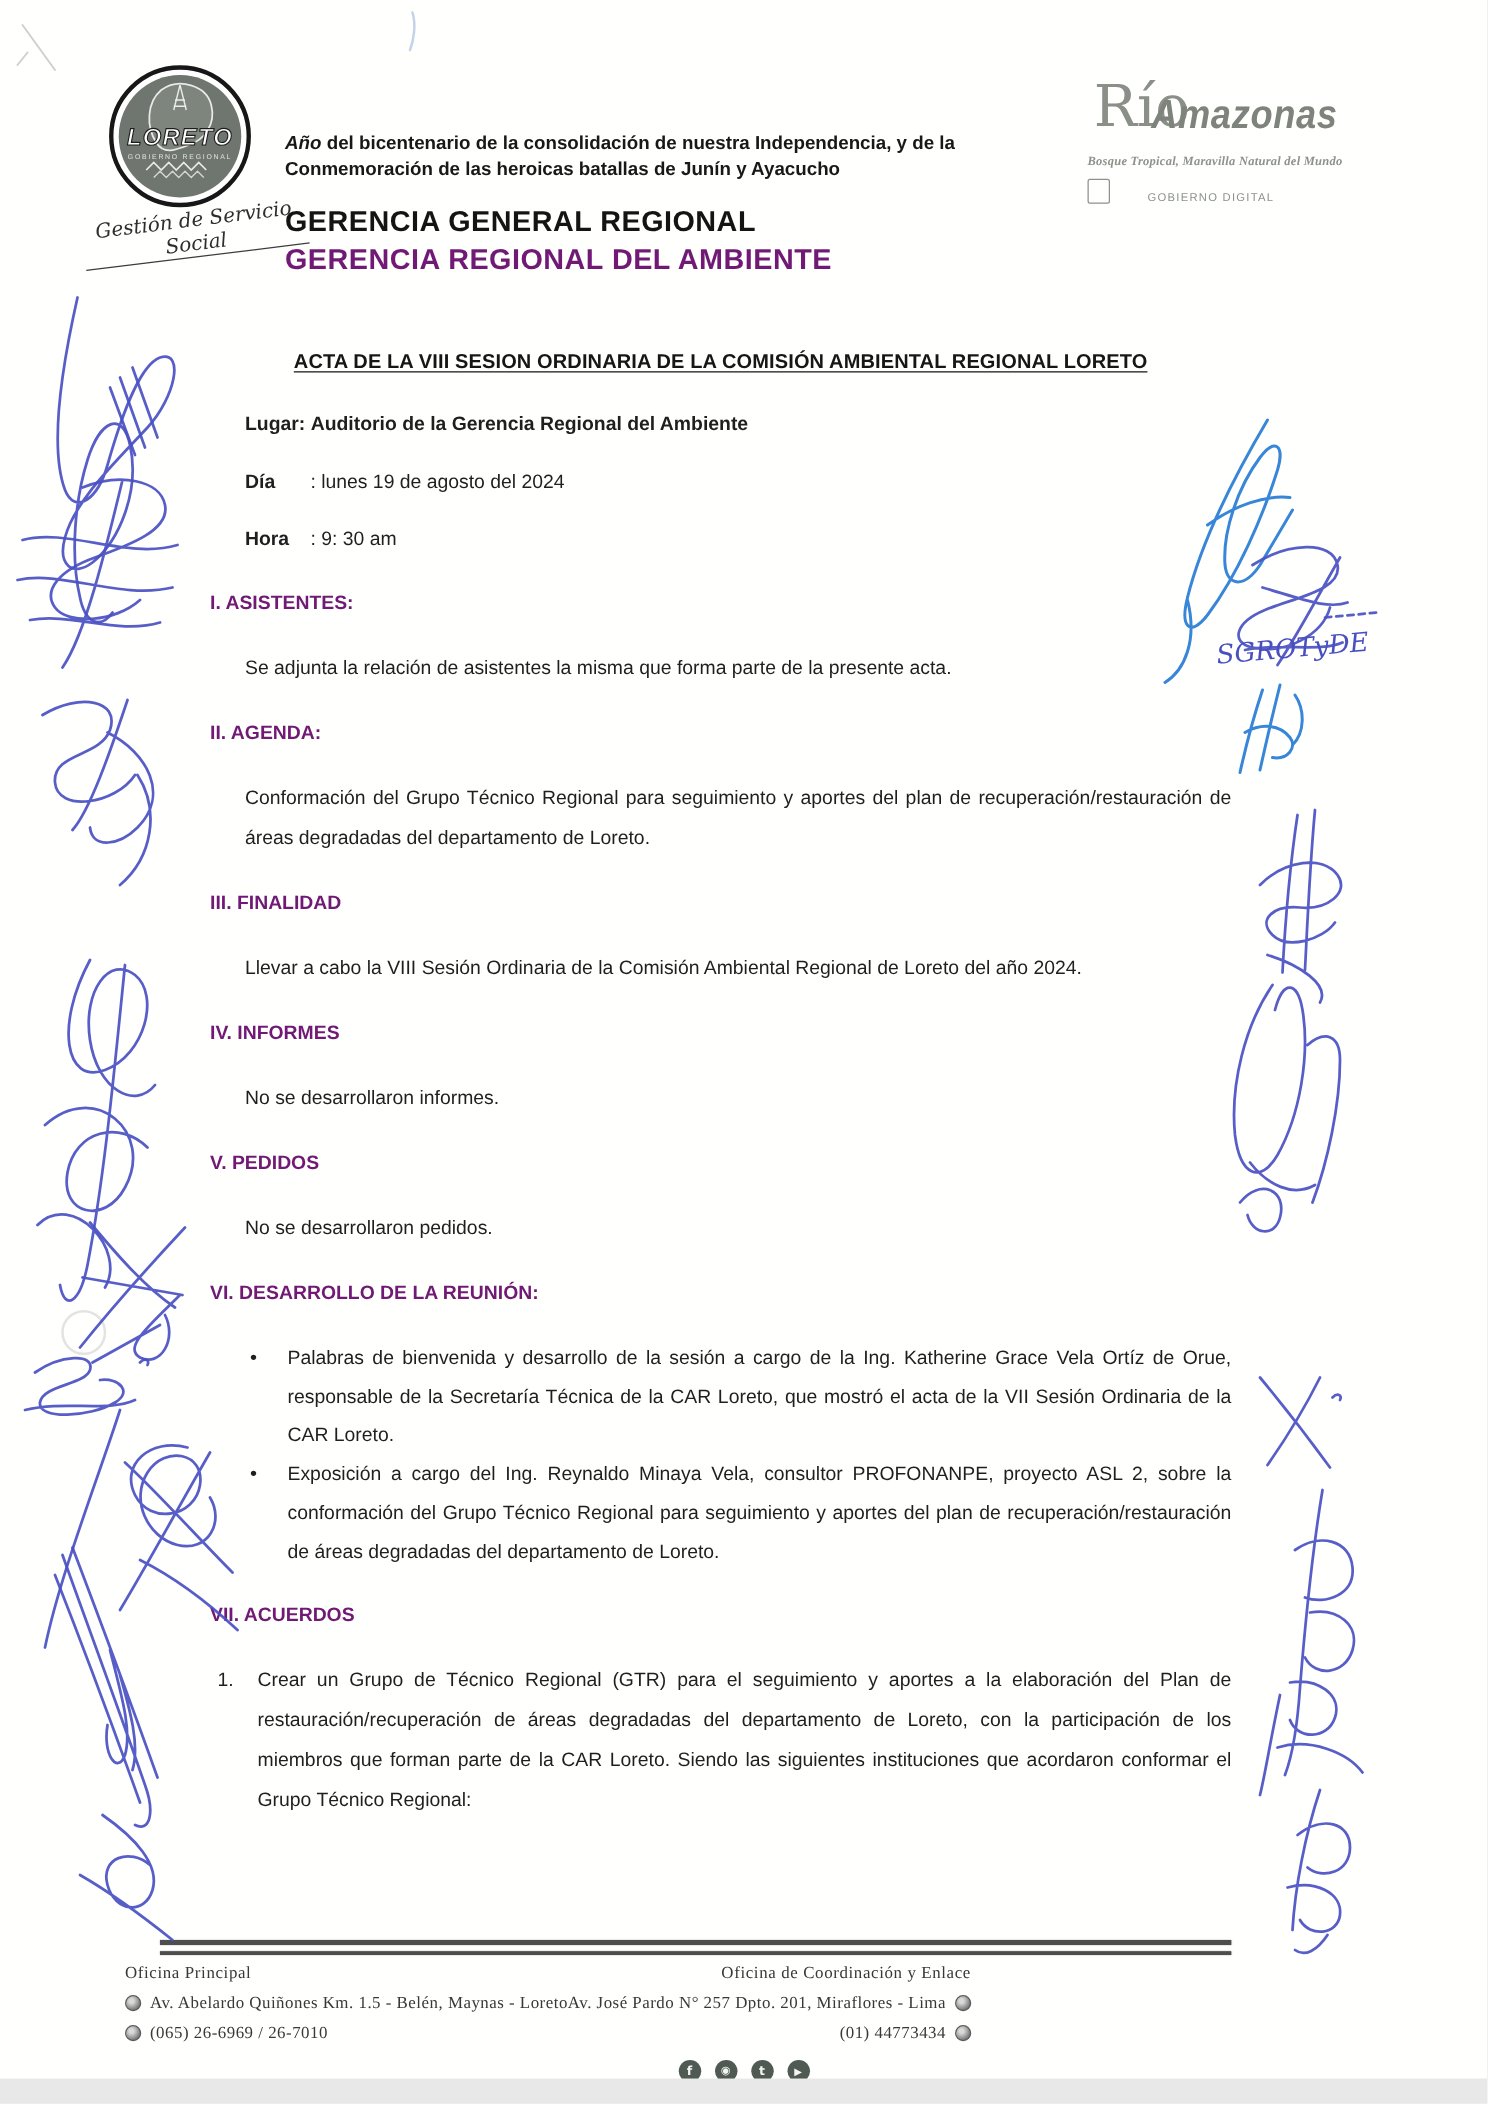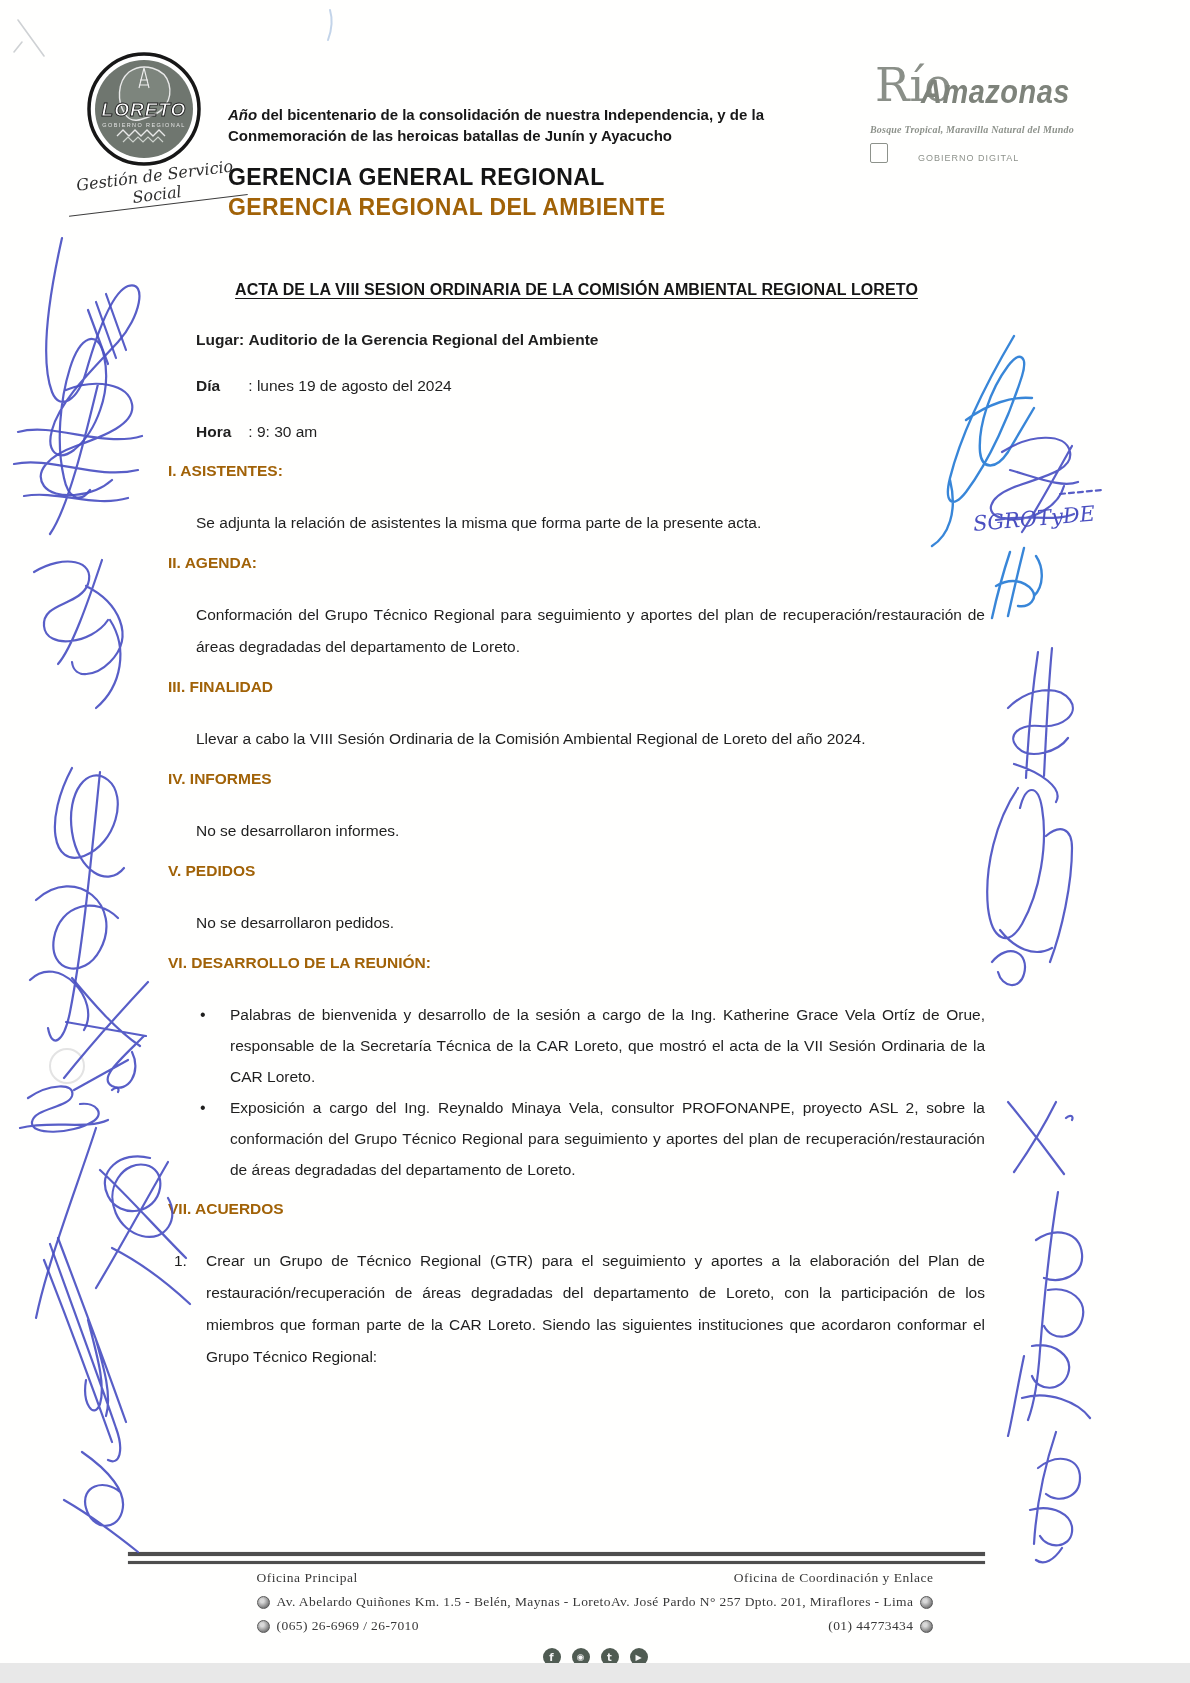--- a/index.html
+++ b/index.html
@@ -10,21 +10,21 @@
   
   .hdr{position:absolute;top:0;left:0;right:0;height:235px;}
   .loreto-logo{position:absolute;left:85px;top:50px;width:118px;height:118px;}
   .loreto-tagline{position:absolute;left:66px;top:166px;width:180px;
       font-family:"DejaVu Serif",serif;font-style:italic;font-size:16px;color:#2e2e2e;
       transform:rotate(-7deg);border-bottom:1.5px solid #3c3c3c;padding-bottom:1px;text-align:center;}
   .hdr-center{position:absolute;left:228px;top:104px;width:650px;text-align:left;}
   .motto{font-size:15px;font-weight:bold;line-height:21px;color:#181818;}
   .motto .it{font-style:italic;}
   .org1{margin-top:18px;font-size:23px;font-weight:bold;letter-spacing:.4px;color:#141414;}
-  .org2{margin-top:3px;font-size:23px;font-weight:bold;letter-spacing:.4px;color:#a16207;}
+  .org2{margin-top:3px;font-size:23px;font-weight:bold;letter-spacing:.4px;color:#701a75;}
   .amz-logo{position:absolute;right:120px;top:62px;width:200px;text-align:right;color:#878c85;}
   .amz-row{position:relative;height:58px;}
   .amz-script{position:absolute;right:118px;top:-4px;font-family:"DejaVu Serif",serif;
       font-size:46px;color:#8a8f88;}
   .amz-word{position:absolute;right:0;top:14px;font-weight:bold;font-style:italic;
       font-size:29px;letter-spacing:.5px;color:#7e837b;transform:scaleY(1.12);}
   .amz-tag{margin-top:4px;font-family:"Liberation Serif",serif;font-weight:bold;font-style:italic;
       font-size:10px;letter-spacing:.2px;color:#8d928b;white-space:nowrap;}
   .amz-badge{margin-top:8px;display:flex;flex-direction:row;align-items:flex-end;gap:2px;}
   .amz-badge .box{width:16px;height:18px;border:1.5px solid #8d928b;border-radius:2px;margin-right:28px;}
@@ -32,35 +32,35 @@
 
   
   .content{position:absolute;top:0;left:168px;right:205px;padding-top:281px;}
   .doc-title{text-align:center;font-size:16px;font-weight:bold;letter-spacing:.1px;
       text-decoration:underline;text-underline-offset:3px;color:#161616;}
   .meta{margin-top:26px;margin-left:28px;}
   .meta-row{line-height:30px;font-size:15.5px;}
   .meta-label{font-weight:bold;display:inline-block;}
   .meta-label.w{width:48px;margin-top:16px;}
   .meta-val.b{font-weight:bold;}
-  .sec-h{margin-top:8px;font-size:15.5px;font-weight:bold;line-height:32px;color:#a16207;}
+  .sec-h{margin-top:20px;font-size:15.5px;font-weight:bold;line-height:32px;color:#701a75;}
   .sec-b{margin-top:20px;margin-left:28px;font-size:15.5px;line-height:32px;text-align:justify;}
   ul.bullets{margin:20px 0 0 0;padding:0 0 0 62px;list-style:none;}
   ul.bullets li{position:relative;font-size:15.5px;line-height:31px;text-align:justify;padding-left:0;}
   ul.bullets li::before{content:"\2022";position:absolute;left:-30px;top:0;font-size:16px;}
   ol.acuerdos{margin:20px 0 0 0;padding:0 0 0 38px;list-style:none;}
   ol.acuerdos li{position:relative;font-size:15.5px;line-height:32px;text-align:justify;}
   .num-tag{position:absolute;left:-32px;top:0;}
 
   
   .footer{position:absolute;left:0;right:0;top:1552px;font-family:"Liberation Serif",serif;color:#383838;}
   .footer-rule{margin-left:128px;width:857px;}
   .footer-rule .rl{height:3.5px;background:#4e4e4e;margin-bottom:5px;
       box-shadow:0 0 1px #6d6d6d;}
-  .footer-cols{display:flex;justify-content:center;margin:6px 100px 0 100px;font-size:13.5px;}
+  .footer-cols{display:flex;justify-content:flex-start;margin:6px 100px 0 100px;font-size:13.5px;}
   .f-title{font-size:13.5px;letter-spacing:.5px;margin-bottom:4px;}
   .f-row{display:flex;align-items:center;gap:7px;line-height:24px;letter-spacing:.4px;}
   .f-right{text-align:right;}
   .f-right .f-title{text-align:right;}
   .f-row.rt{justify-content:flex-end;}
   .ci{width:13px;height:13px;border-radius:50%;flex:0 0 13px;
       background:radial-gradient(circle at 38% 35%,#d9d9d9 18%,#7d7d7d 70%,#4f4f4f);
       border:1px solid #5a5a5a;box-sizing:border-box;}
   .social{position:absolute;left:0;right:0;top:96px;display:flex;justify-content:center;gap:11px;}
   .sc{width:18px;height:18px;border-radius:50%;background:#4f5b52;color:#f4f4f4;

